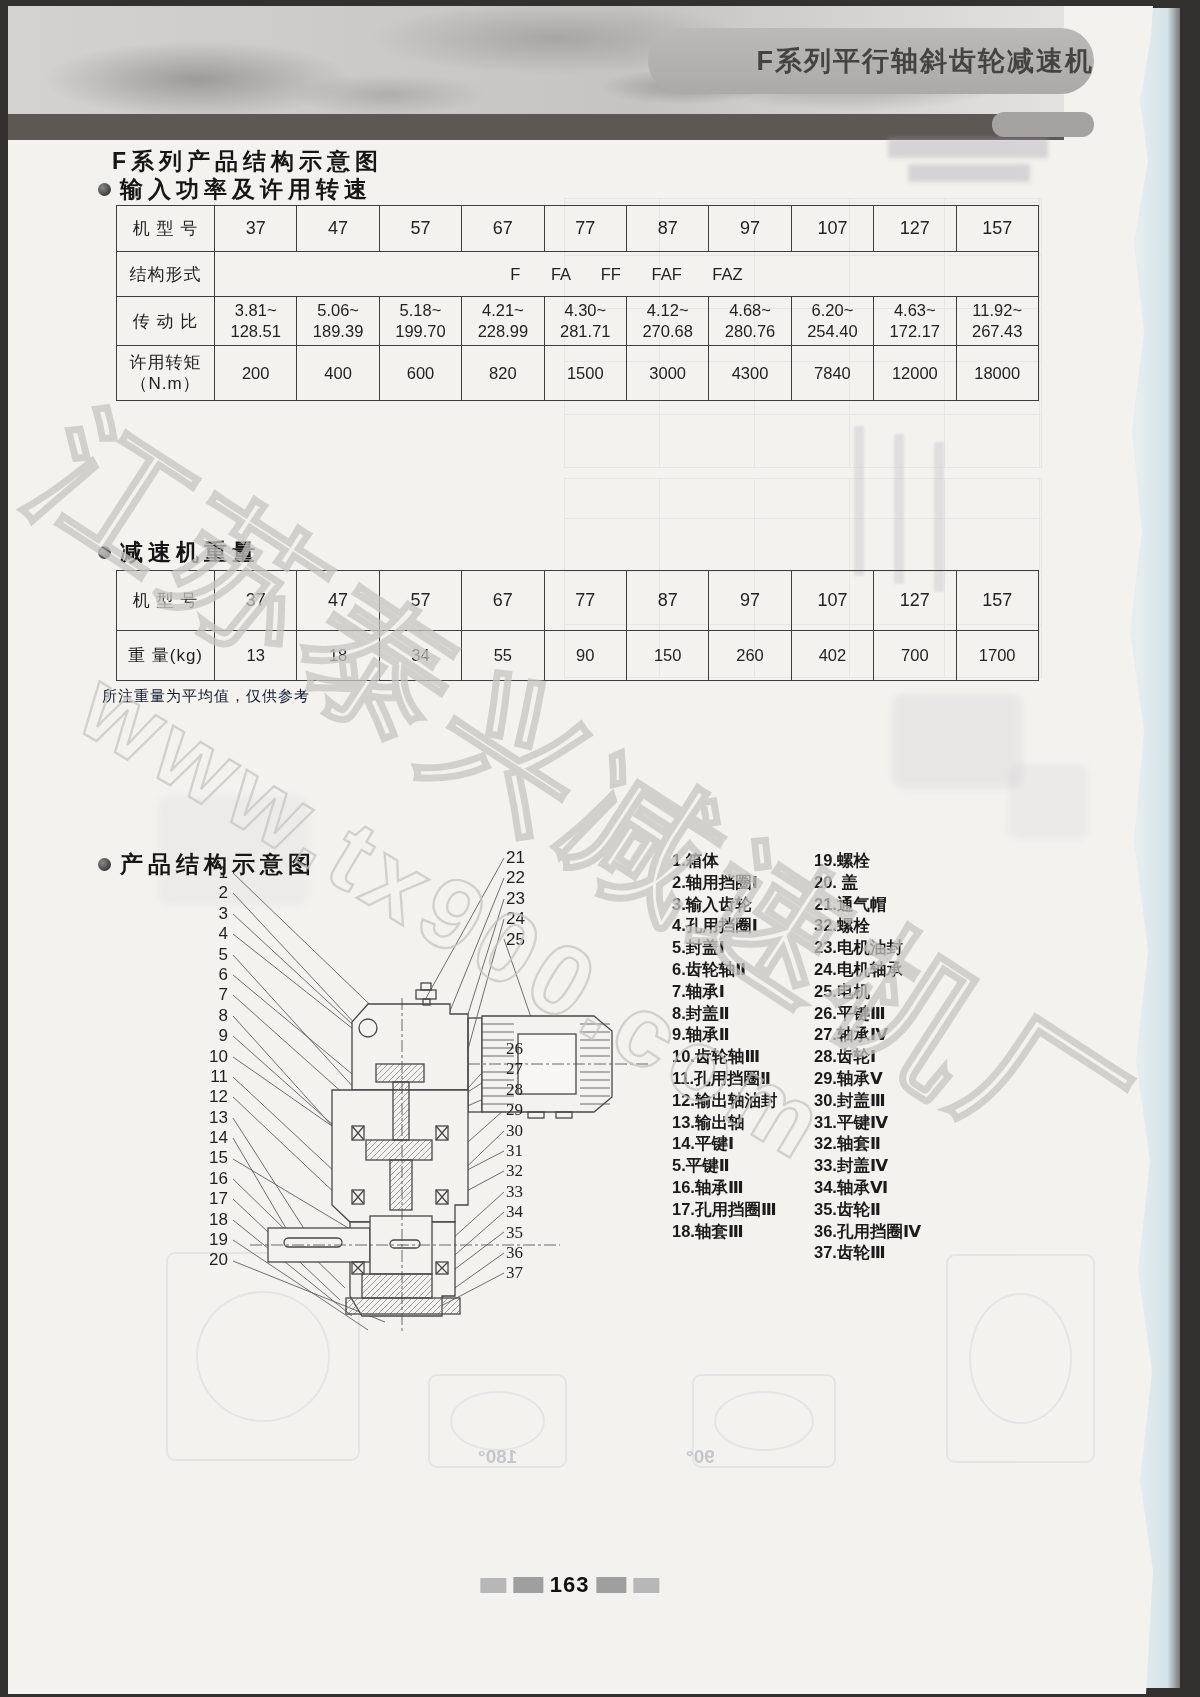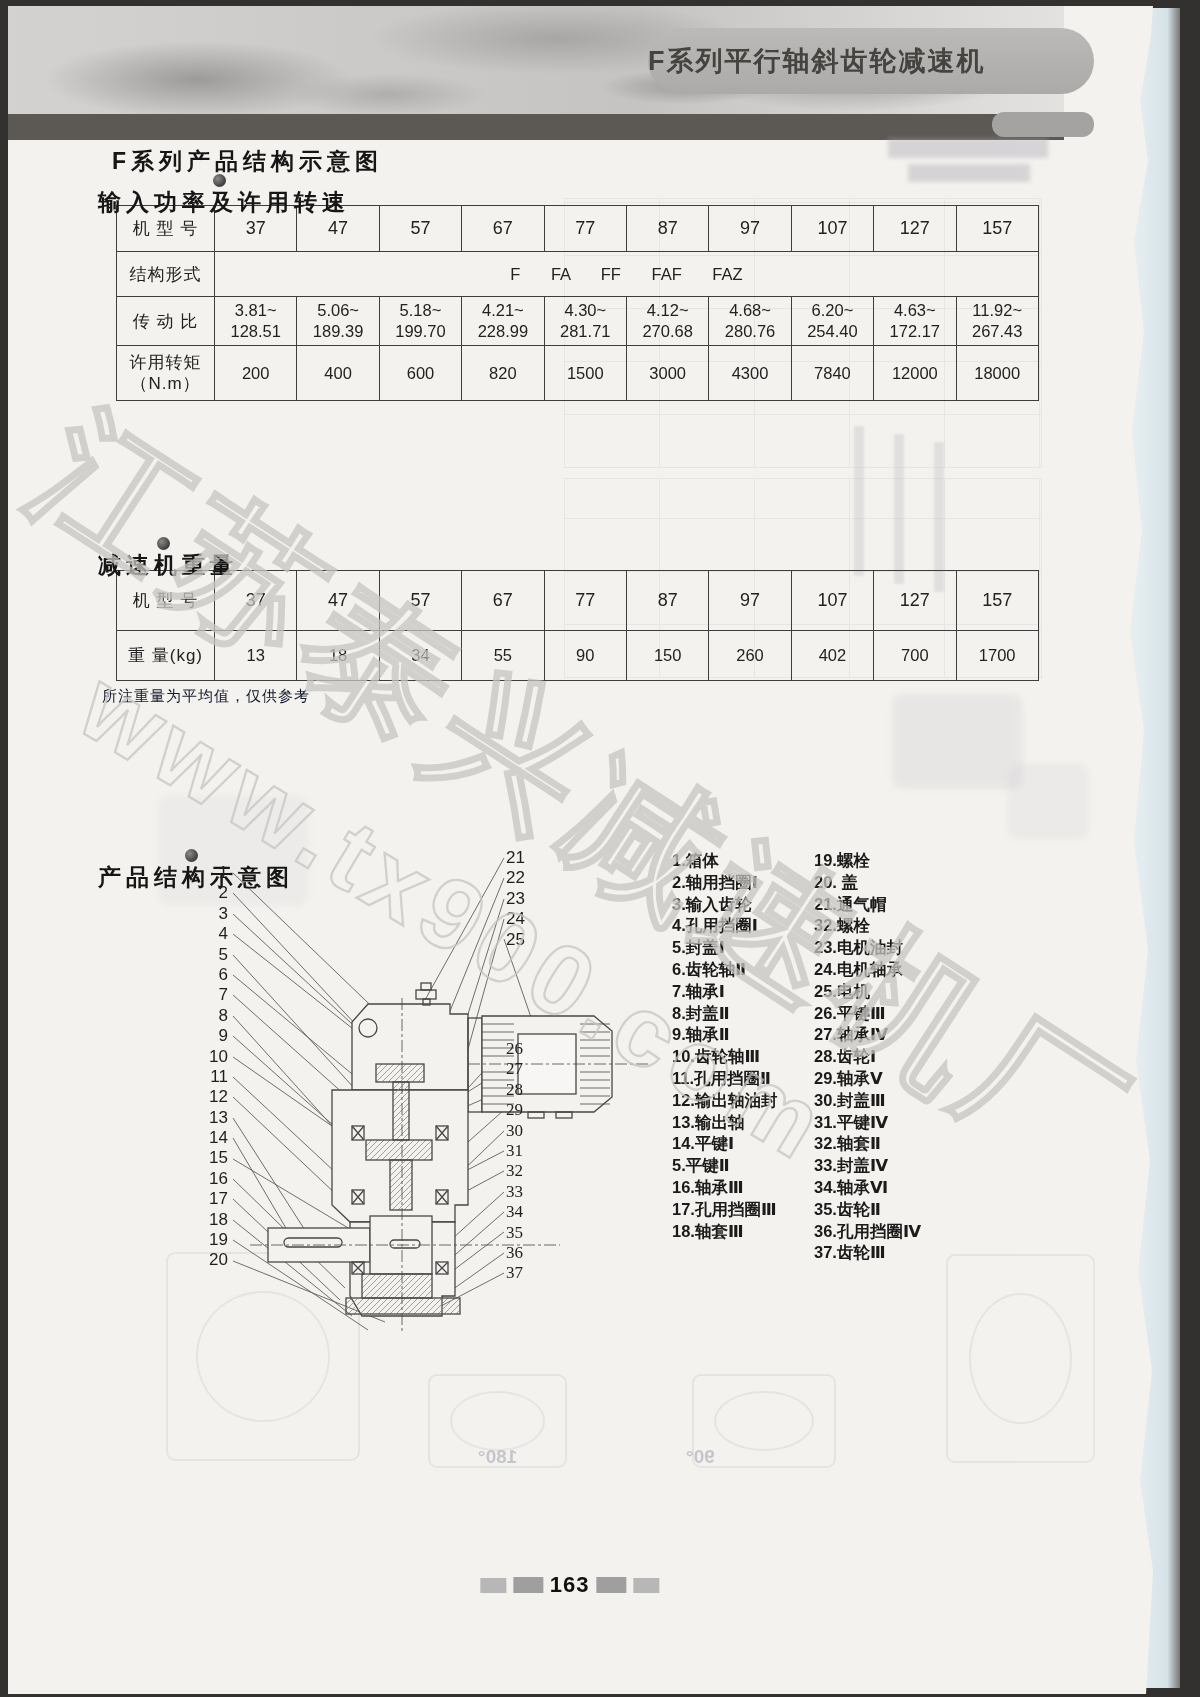--- a/index.html
+++ b/index.html
@@ -18,26 +18,26 @@
     background:
       radial-gradient(ellipse 220px 55px at 18% 68%,#9d9b99 0%,rgba(157,155,153,0) 70%),
       radial-gradient(ellipse 260px 50px at 52% 30%,#a8a6a4 0%,rgba(168,166,164,0) 72%),
       radial-gradient(ellipse 240px 55px at 80% 62%,#989694 0%,rgba(152,150,148,0) 70%),
       radial-gradient(ellipse 140px 30px at 36% 82%,#b0aeac 0%,rgba(176,174,172,0) 70%),
       radial-gradient(ellipse 120px 25px at 64% 75%,#9f9d9b 0%,rgba(159,157,155,0) 70%),
       linear-gradient(90deg,#d4d2d0 0%,#c6c4c2 60%,#e4e2e0 100%);}
   .dark-bar{position:absolute;left:0;top:108px;width:1056px;height:26px;background:#5c5955;}
   .gray-tab{position:absolute;left:984px;top:106px;width:102px;height:25px;border-radius:12px;background:#a5a3a1;}
   .title-banner{position:absolute;left:640px;top:22px;width:446px;height:66px;border-radius:33px;
-    background:linear-gradient(180deg,#bcbab8,#acaaa8);display:flex;align-items:center;justify-content:flex-start;}
+    background:linear-gradient(180deg,#bcbab8,#acaaa8);display:flex;align-items:center;justify-content:flex-end;}
   .title-banner span{font-size:27px;font-weight:700;color:#45433f;letter-spacing:2px;}
 
   
   .h-main{position:absolute;left:104px;top:140px;font-size:23px;font-weight:700;color:#161616;letter-spacing:5px;z-index:5;}
-  .bullet-head{position:absolute;display:flex;align-items:center;z-index:5;flex-direction:column;}
+  .bullet-head{position:absolute;display:flex;align-items:center;z-index:5;}
   .bullet{width:13px;height:13px;border-radius:50%;margin-right:9px;
     background:radial-gradient(circle at 35% 35%,#8a8a8a,#1d1d1d);}
   .bullet-head span.txt{font-size:23px;font-weight:700;color:#161616;letter-spacing:5px;}
   #sub1{left:90px;top:168px;}
   #sub2{left:90px;top:531px;justify-content:space-between;}
   #sub3{left:90px;top:843px;}
 
   
   table.cat{position:absolute;border-collapse:collapse;table-layout:fixed;z-index:4;margin-left:16px;}
   table.cat th,table.cat td{border:1.4px solid #3d3d3d;text-align:center;vertical-align:middle;

